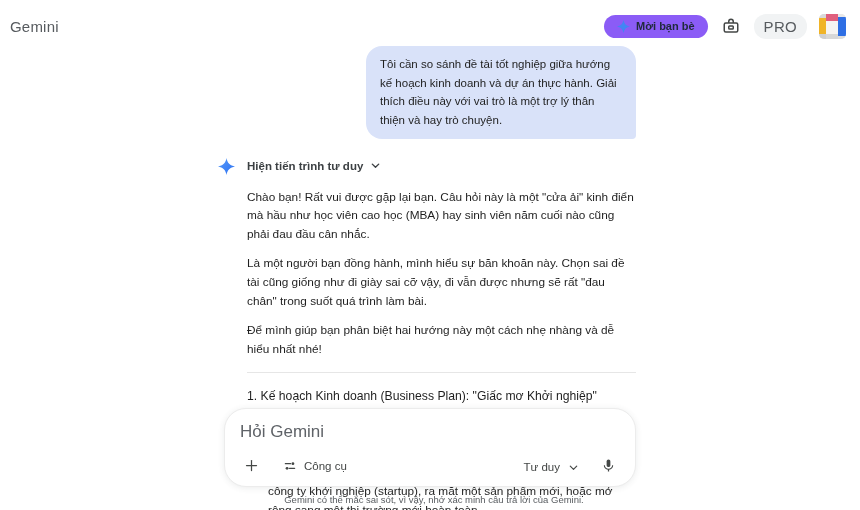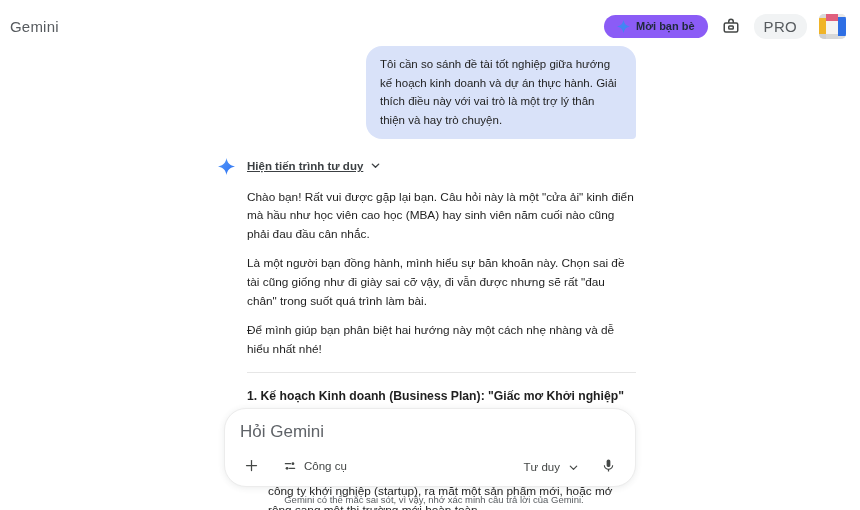--- a/index.html
+++ b/index.html
@@ -46,27 +46,27 @@
     margin-left:auto; max-width:270px; width:fit-content;
     background:#d9e2f9; border-radius:16px 16px 4px 16px;
     padding:9px 14px; font-size:11.5px; line-height:1.62; color:#1f1f1f;
   }
 
   .thoughts-row { display:flex; align-items:center; gap:12px; margin:19px 0 13px -6px; }
   .gem-star { width:17px; height:17px; display:inline-flex; }
   .thoughts-toggle {
     display:flex; align-items:flex-start; gap:7px;
     background:none; border:none; padding:0; cursor:pointer;
-    font-family:inherit; font-size:11.5px; font-weight:bold; color:#3c4043;text-decoration:underline;
+    font-family:inherit; font-size:11.5px; font-weight:bold; color:#3c4043;
   }
 
   .response-body { margin-left:23px; font-size:11.8px; line-height:1.6; color:#1f1f1f; }
   .response-body p { margin:0 0 10px; }
   .divider { border:none; border-top:1px solid #e6e6e6; margin:13px 0 14px; }
-  .sec-heading { font-size:12.2px; font-weight:bold; margin:0 0 9px; }
+  .sec-heading { font-size:12.2px; font-weight:normal; margin:0 0 9px; }
   .response-body b { font-weight:bold; }
   .resp-list { margin:3px 0 0; padding-left:21px; }
   .resp-list li { margin-bottom:10px; }
   .resp-list li:last-child { margin-bottom:0; }
 
   
   .composer {
     position:absolute; left:50%; transform:translateX(-50%); bottom:23px;
     width:412px; background:#fff;
     border:1px solid #ececec; border-radius:22px;

